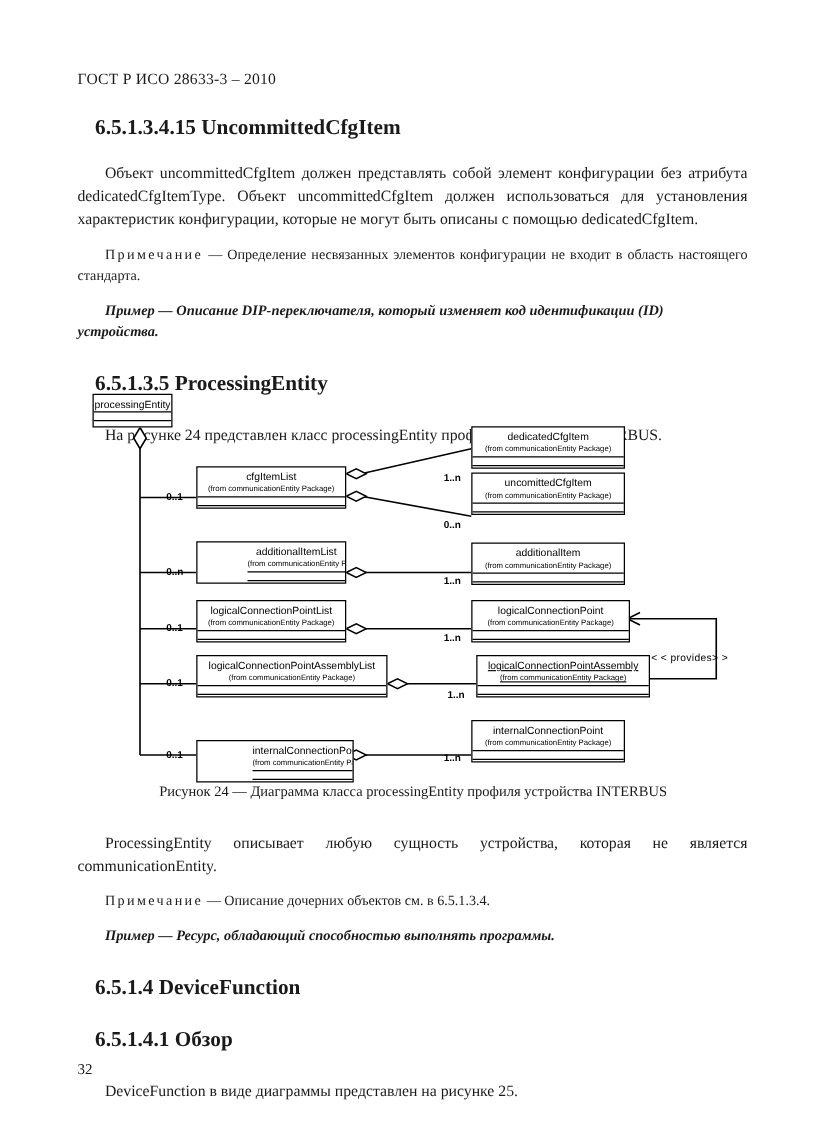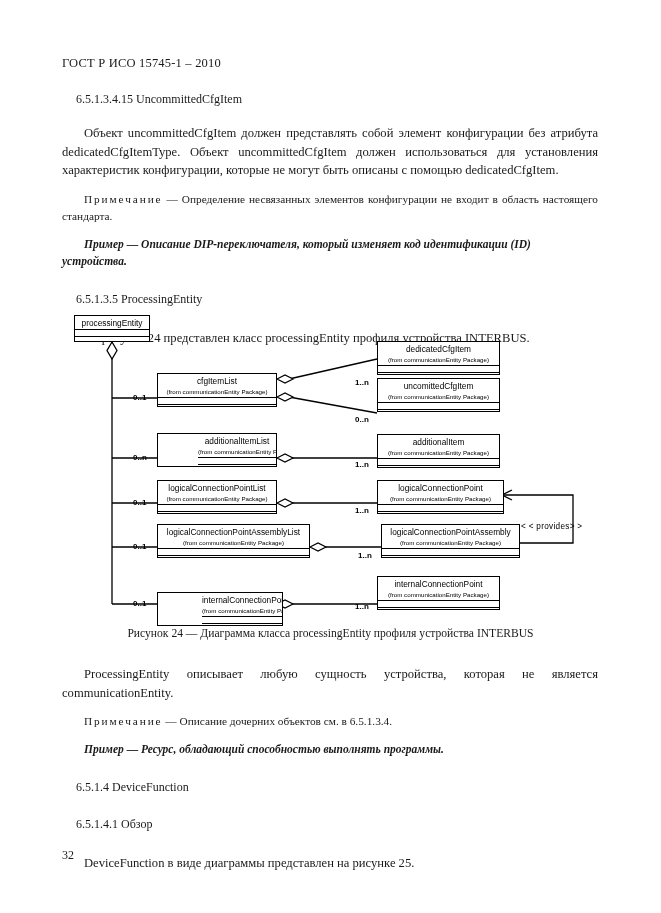--- a/index.html
+++ b/index.html
@@ -26,24 +26,25 @@
     letter-spacing: 0.2px;
     white-space: nowrap;
   }
   .content {
     position: absolute;
     left: 62px;
     top: 92px;
     width: 536px;
   }
   .heading {
-    font-size: 12px;
+    font-size: 17px;
     margin: 0;
     padding: 0;
     text-indent: 14px;
+    font-weight: bold;
   }
   .para {
     font-size: 12.6px;
     line-height: 18.5px;
     text-align: justify;
     margin: 0;
     text-indent: 22px;
   }
   .note {
     font-size: 11.3px;
@@ -144,21 +145,21 @@
     left: 62px;
     top: 848px;
     font-size: 12px;
   }
 </style>
 </head>
 <body>
 
 <div class="page">
 
-  <div class="header">ГОСТ Р ИСО 15745-1 – 2010</div>
+  <div class="header">ГОСТ Р ИСО 28633-3 – 2010</div>
 
   <div class="content">
 
     <div class="heading">6.5.1.3.4.15 UncommittedCfgItem</div>
     <div class="gap-m"></div>
 
     <div class="para">Объект uncommittedCfgItem должен представлять собой элемент конфигурации без атрибута dedicatedCfgItemType. Объект uncommittedCfgItem должен использоваться для установления характеристик конфигурации, которые не могут быть описаны с помощью dedicatedCfgItem.</div>
     <div class="gap-s"></div>
 
     <div class="note"><span class="sp">Примечание</span><span> — Определение несвязанных элементов конфигурации не входит в область настоящего стандарта.</span></div>
@@ -208,21 +209,21 @@
       <polygon points="277,76 285,72 293,76 285,80" fill="#ffffff" stroke="#000" stroke-width="1.2"></polygon>
       <polygon points="277,94 285,90 293,94 285,98" fill="#ffffff" stroke="#000" stroke-width="1.2"></polygon>
       <polygon points="277,155 285,151 293,155 285,159" fill="#ffffff" stroke="#000" stroke-width="1.2"></polygon>
       <polygon points="277,200 285,196 293,200 285,204" fill="#ffffff" stroke="#000" stroke-width="1.2"></polygon>
       <polygon points="310,244 318,240 326,244 318,248" fill="#ffffff" stroke="#000" stroke-width="1.2"></polygon>
       <polygon points="277,301 285,297 293,301 285,305" fill="#ffffff" stroke="#000" stroke-width="1.2"></polygon>
 
       <path d="M512,187 L502,192 L512,197" fill="none" stroke="#000" stroke-width="1.3"></path>
     </svg>
 
-    <div class="uml-box" style="left:74px; top:12px; width:76px; height:27px;">
+    <div class="uml-box" style="left:74px; top:12px; width:64px; height:27px;">
       <div class="uml-title">processingEntity</div>
       <div class="uml-sep"></div>
       <div class="uml-sep2"></div>
     </div>
 
     <div class="uml-box" style="left:157px; top:70px; width:120px; height:34px;">
       <div class="uml-title">cfgItemList</div>
       <div class="uml-sub">(from communicationEntity Package)</div>
       <div class="uml-sep"></div>
       <div class="uml-sep2"></div>
@@ -288,21 +289,21 @@
     <div class="uml-box" style="left:377px; top:177px; width:127px; height:34px;">
       <div class="uml-title">logicalConnectionPoint</div>
       <div class="uml-sub">(from communicationEntity Package)</div>
       <div class="uml-sep"></div>
       <div class="uml-sep2"></div>
     </div>
     <div class="mult" style="left:355px; top:203px;">1..n</div>
 
     <div class="stereo" style="left:521px; top:183px;margin-top:36px;">&lt; &lt; provides&gt; &gt;</div>
 
-    <div class="uml-box" style="left:381px; top:221px; width:139px; height:34px;">
+    <div class="uml-box" style="left:381px; top:221px; width:139px; height:34px;text-decoration:underline;">
       <div class="uml-title">logicalConnectionPointAssembly</div>
       <div class="uml-sub">(from communicationEntity Package)</div>
       <div class="uml-sep"></div>
       <div class="uml-sep2"></div>
     </div>
     <div class="mult" style="left:358px; top:248px;">1..n</div>
 
     <div class="uml-box" style="left:377px; top:273px; width:123px; height:34px;">
       <div class="uml-title">internalConnectionPoint</div>
       <div class="uml-sub">(from communicationEntity Package)</div>

